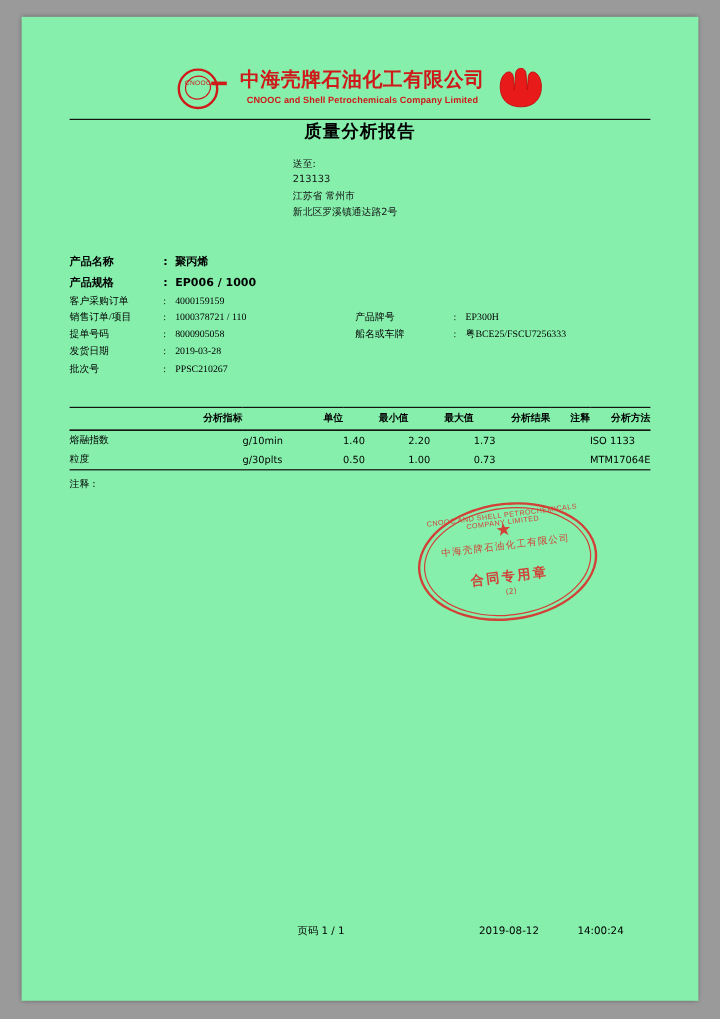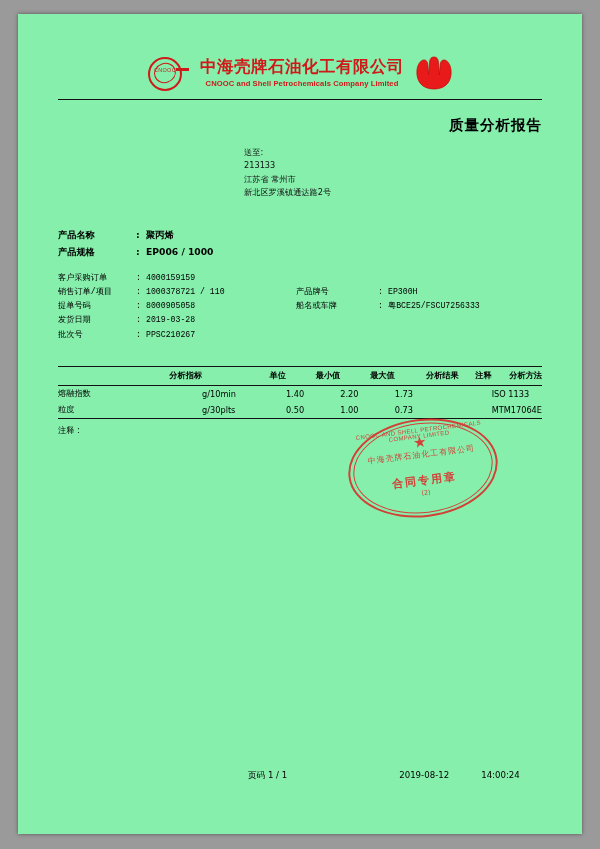--- a/index.html
+++ b/index.html
@@ -104,24 +104,23 @@
     position: relative;
   }
 
   .rule {
     border-bottom: 1.4px solid #111;
     margin: 9px 0 0 0;
   }
 
   
   .title {
-    text-align: right;
+    text-align: center;
     font-size: 14.5px;
     font-weight: bold;
-    margin-top: 16px;
     letter-spacing: 1px;
     font-family: "DejaVu Sans", "Liberation Sans", sans-serif;
   }
 
   
   .addr {
     margin-top: 11px;
     margin-left: 186px;
     font-size: 8.2px;
     line-height: 1.62;
@@ -139,23 +138,22 @@
   }
   .prod .row {
     display: flex;
     line-height: 1.85;
   }
   .prod .lbl { width: 78px; }
   .prod .colon { width: 10px; }
 
   
   .orders {
-    margin-top: 11px;
     font-size: 8.2px;
-    font-family: Liberation Mono, monospace;
+    font-family: Liberation Serif, serif;
   }
   .orders .row {
     display: flex;
     line-height: 1.72;
   }
   .orders .lbl  { width: 78px; }
   .orders .colon{ width: 10px; }
   .orders .val  { width: 150px; }
   .orders .lbl2 { width: 82px; }
   .orders .colon2 { width: 10px; }

